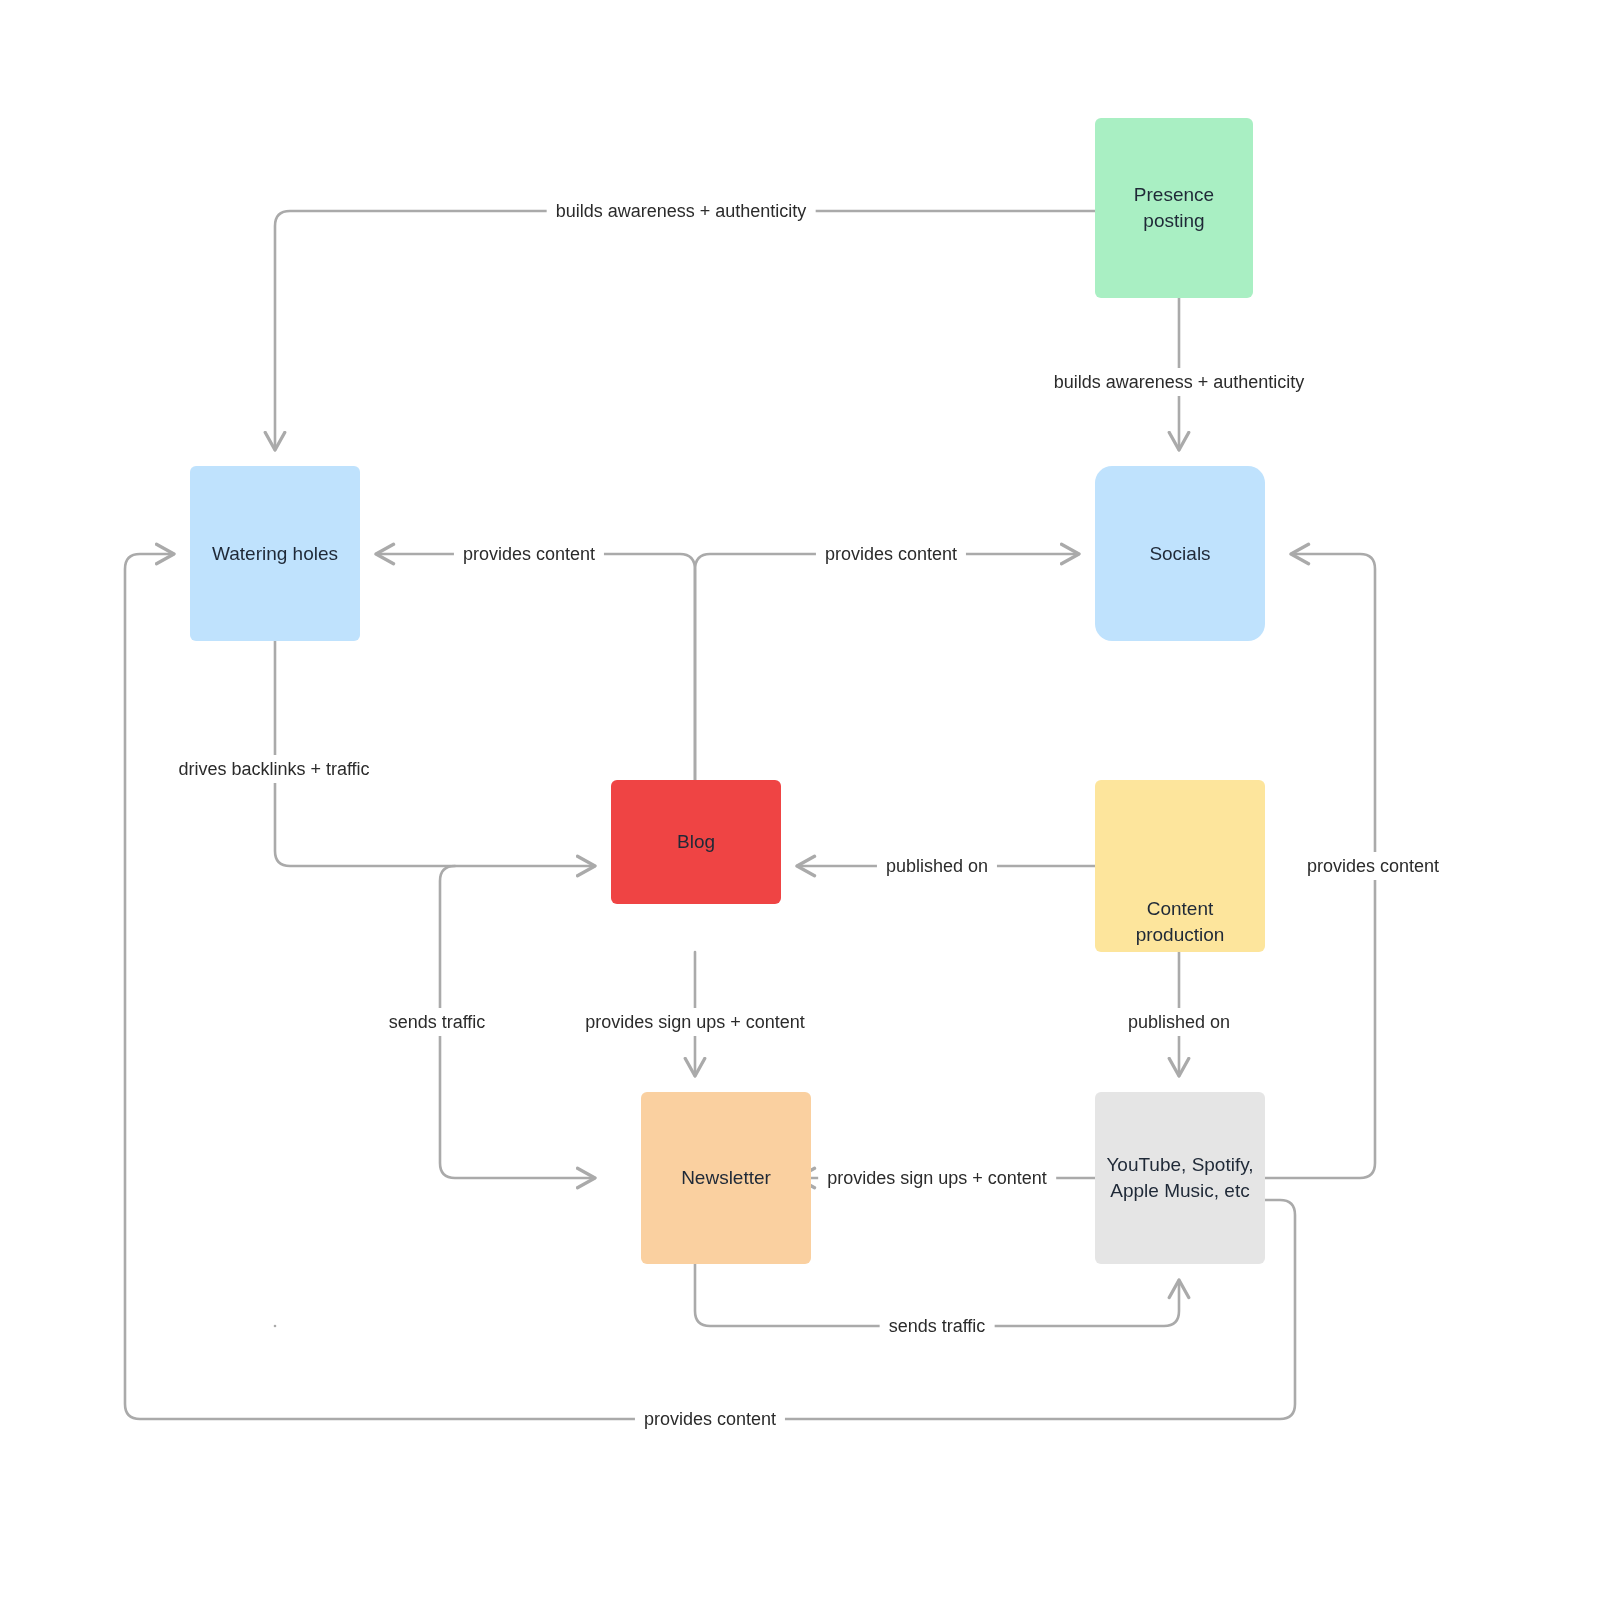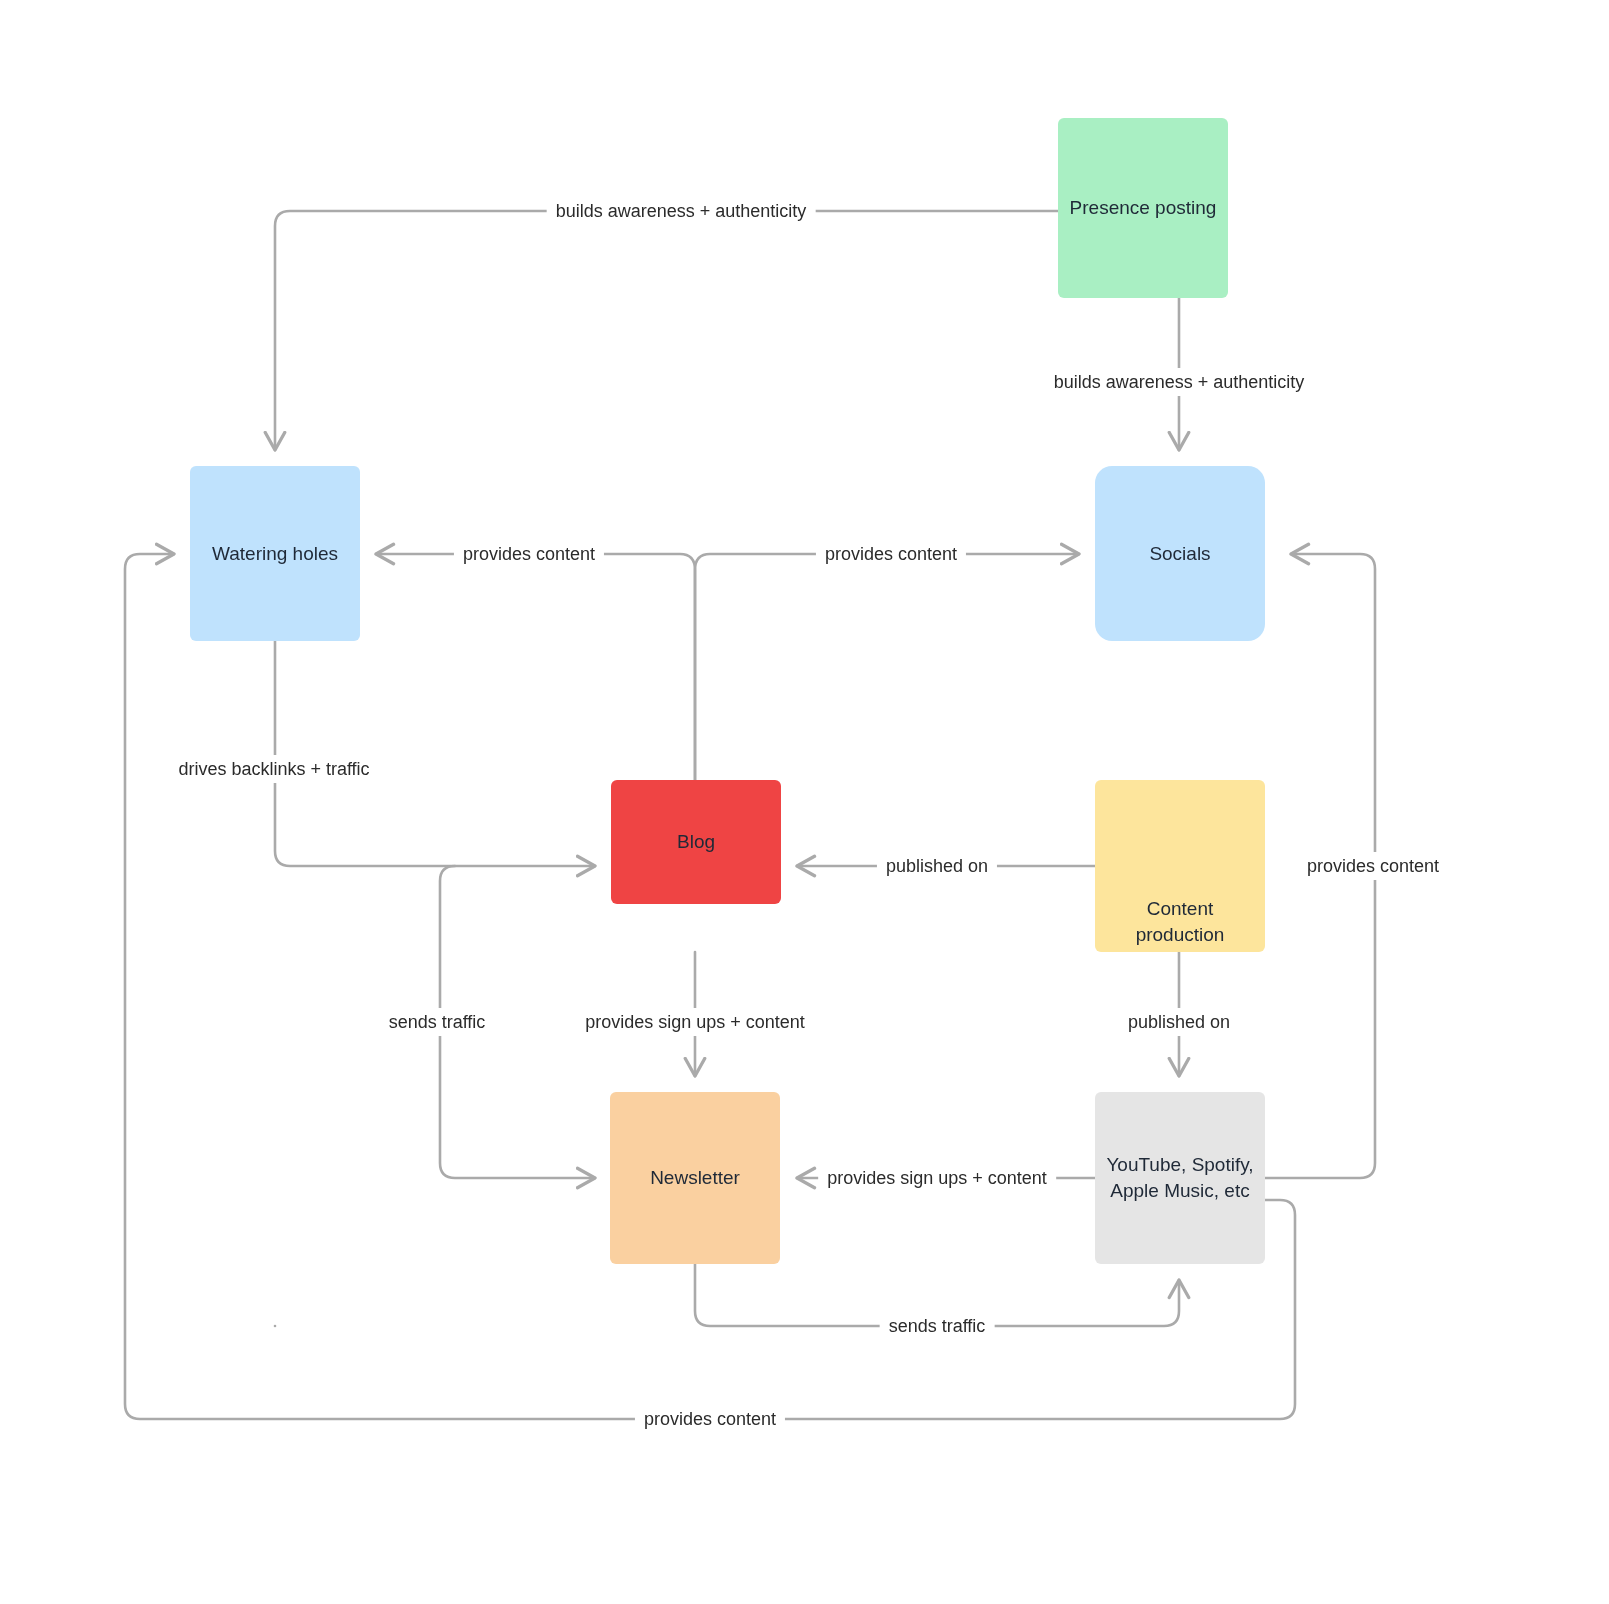--- a/index.html
+++ b/index.html
@@ -89,42 +89,42 @@
       <path d="M 1095 1178 L 797 1178" marker-end="url(#arrow)"></path>
 
       <path d="M 695 1264 L 695 1311 Q 695 1326 710 1326 L 1164 1326 Q 1179 1326 1179 1311 L 1179 1280" marker-end="url(#arrow)"></path>
 
       <path d="M 1265 1200 L 1280 1200 Q 1295 1200 1295 1215 L 1295 1404 Q 1295 1419 1280 1419 L 140 1419 Q 125 1419 125 1404 L 125 569 Q 125 554 140 554 L 174 554" marker-end="url(#arrow)"></path>
 
       <path d="M 275 1326 Q 275 1326 275 1326"></path>
     </g>
   </svg>
 
-  <div class="node" style="left:1058px; top:118px; width:170px; height:180px; background:#A9EFC3;">
+  <div class="node" style="left:1095px; top:118px; width:158px; height:180px; background:#A9EFC3;">
     <span class="node-label">Presence posting</span>
   </div>
 
   <div class="node" style="left:190px; top:466px; width:170px; height:175px; background:#BFE2FD;">
     <span class="node-label">Watering holes</span>
   </div>
 
   <div class="node" style="left:1095px; top:466px; width:170px; height:175px; background:#BFE2FD;border-radius:17px;">
     <span class="node-label">Socials</span>
   </div>
 
   <div class="node" style="left:611px; top:780px; width:170px; height:124px; background:#ef4444;">
     <span class="node-label">Blog</span>
   </div>
 
   <div class="node" style="left:1095px; top:780px; width:170px; height:172px; background:#FDE59C;align-items:flex-end;">
     <span class="node-label">Content
 production</span>
   </div>
 
-  <div class="node" style="left:610px; top:1092px; width:170px; height:172px; background:#FAD0A0;">
+  <div class="node" style="left:641px; top:1092px; width:170px; height:172px; background:#FAD0A0;">
     <span class="node-label">Newsletter</span>
   </div>
 
   <div class="node" style="left:1095px; top:1092px; width:170px; height:172px; background:#e5e5e5;">
     <span class="node-label">YouTube, Spotify,
 Apple Music, etc</span>
   </div>
 
   <div class="edge-label" style="left:681px; top:211px;">builds awareness + authenticity</div>
 

